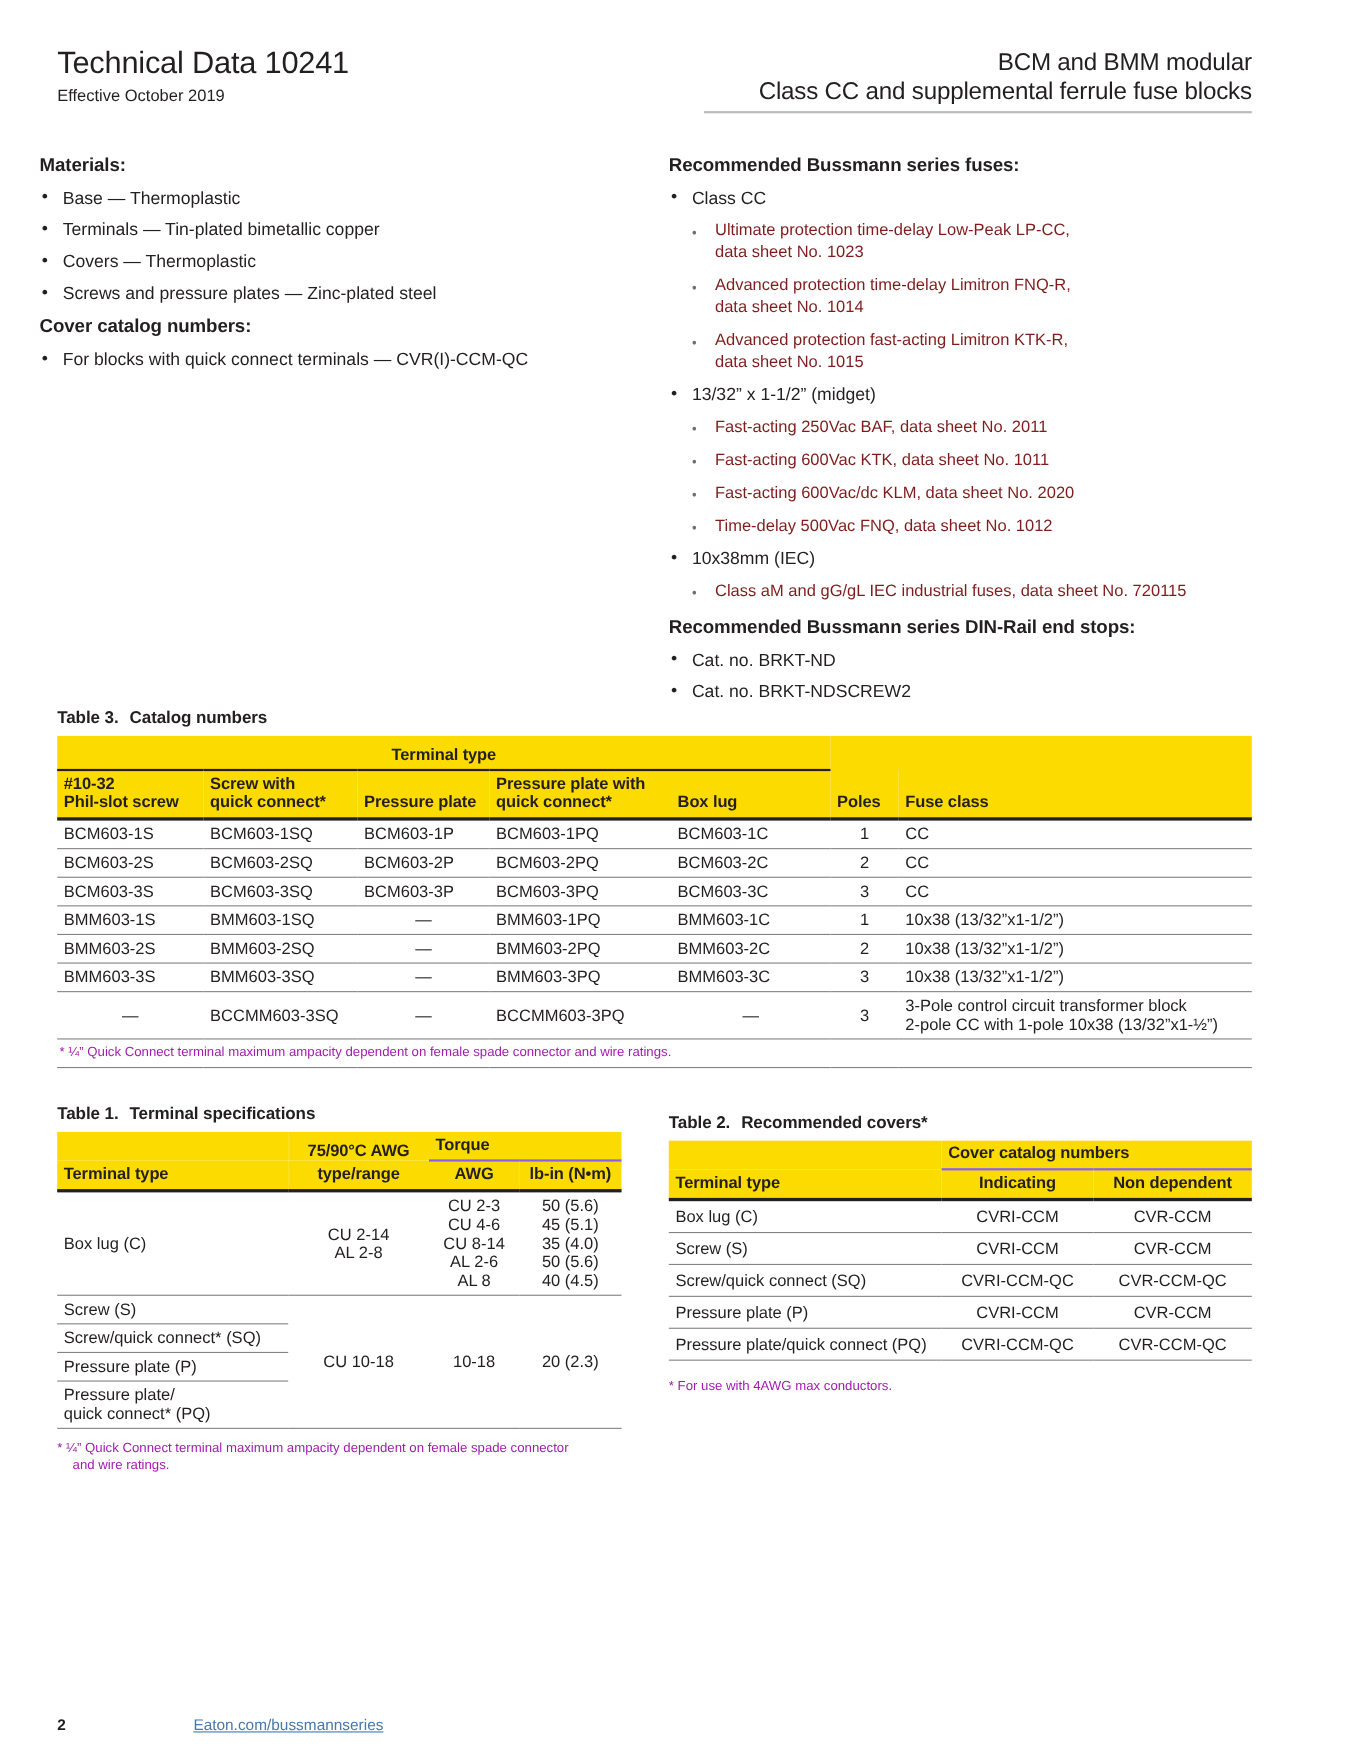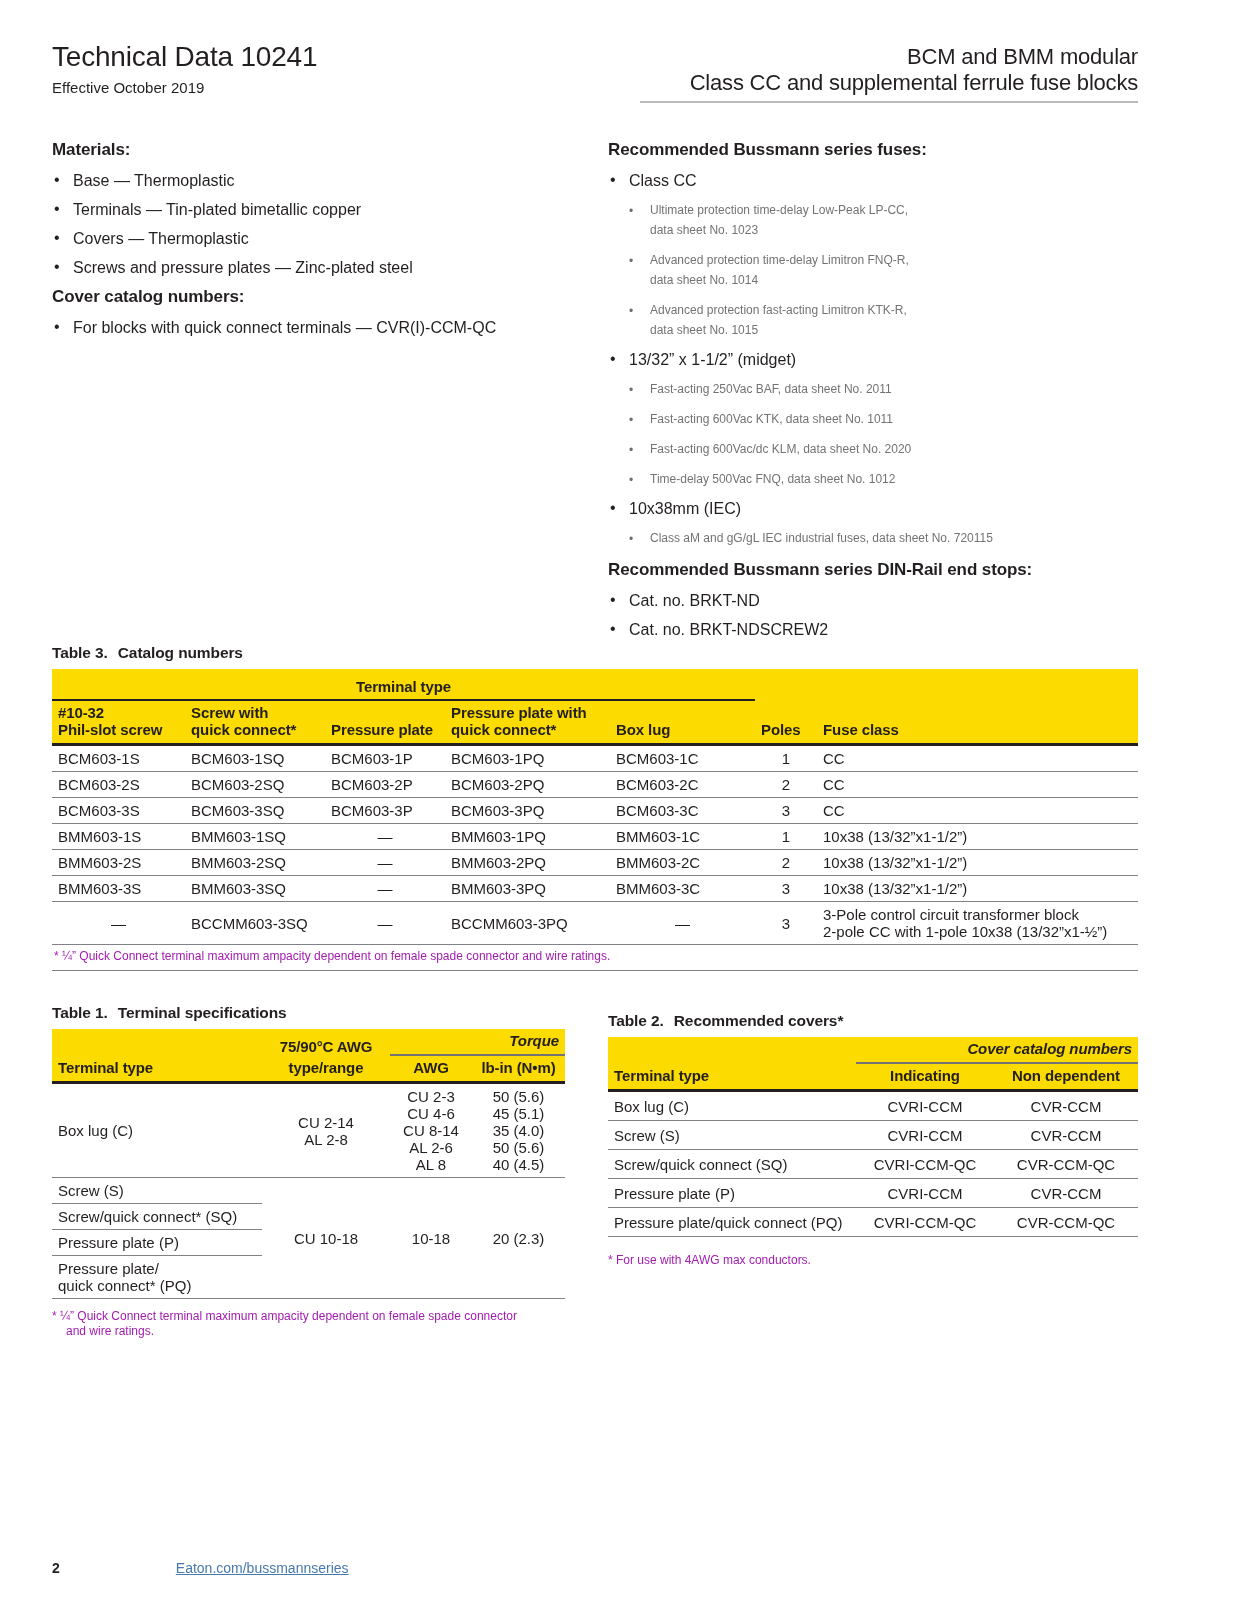--- a/index.html
+++ b/index.html
@@ -14,29 +14,29 @@
   .preline { white-space:pre-line; }
 
   
   .header { position:absolute; left:52px; top:44px; width:1086px; display:flex; justify-content:space-between; }
   .doc-title { font-size:28px; line-height:26px; letter-spacing:-0.2px; }
   .doc-effective { font-size:15px; margin-top:9px; }
   .product-title { text-align:right; font-size:22px; line-height:26px; letter-spacing:-0.2px; }
   .hdr-rule { position:absolute; left:640px; top:101px; width:498px; height:2px; background:#b9bbbd; }
 
   
-  .col-left  { position:absolute; left:52px;  top:140px; width:532px; }
+  .col-left  { position:absolute; left:36px;  top:140px; width:532px; }
   .col-right { position:absolute; left:608px; top:140px; width:532px; }
   h3.sec { font-size:17px; font-weight:bold; margin:0 0 11px 0; letter-spacing:-0.1px; }
   .mt { margin-top:17px; }
   ul.lvl1 { list-style:none; }
   ul.lvl1 > li { position:relative; font-size:16px; line-height:20px; padding-left:21px; margin-bottom:9px; }
   ul.lvl1 > li::before { content:"\2022"; position:absolute; left:2px; top:-1px; font-size:16px; }
   ul.lvl2 { list-style:none; margin-top:9px; }
-  ul.lvl2 > li { position:relative; font-size:12px; line-height:20px; padding-left:21px; margin-bottom:10px; color:#737373; }
+  ul.lvl2 > li { position:relative; font-size:15px; line-height:20px; padding-left:21px; margin-bottom:10px; color:#7f1d1d; }
   ul.lvl2 > li::before { content:"\2022"; position:absolute; left:0px; top:1px; font-size:12px; color:#6d6e71; }
   .group { margin-bottom:8px; }
 
   
   .tbl-title { font-size:15.5px; font-weight:bold; margin-bottom:7px; letter-spacing:-0.1px; }
   .tbl-title .tnum { margin-right:10px; }
   table { border-collapse:collapse; table-layout:fixed; }
   th { background:var(--accent-yellow,#fcdb00); font-size:15px; font-weight:bold;
        text-align:left; vertical-align:bottom; padding:3px 6px 5px 6px; letter-spacing:-0.1px; }
   td { font-size:15px; line-height:17px; padding:4px 6px; vertical-align:middle; }
@@ -51,21 +51,21 @@
   
   .t3 { position:absolute; left:52px; top:644px; width:1086px; }
   .t3 table { width:1086px; }
   .t3 thead tr.r1 th { padding-top:9px; padding-bottom:4px; }
 
   
   .t1 { position:absolute; left:52px; top:1004px; width:513px; }
   .t1 table { width:513px; border-bottom:1.5px solid #808285; }
   .t1 td.term { border-bottom:1.5px solid #808285; }
   .t1 td.term-last { border-bottom:none; }
-  .thin-under { border-bottom:2px solid #737373; text-align:right;font-style:italic; }
+  .thin-under { border-bottom:2px solid #8b5cf6; text-align:left; }
 
   
   .t2 { position:absolute; left:608px; top:1012px; width:530px; }
   .t2 table { width:530px; }
   .t2 td { padding:5.5px 6px; }
 
   
   .footer { position:absolute; left:52px; top:1560px; width:1086px; display:flex; align-items:baseline; }
   .page-num { font-size:14px; font-weight:bold; }
   .footer a { margin-left:116px; font-size:14px; color:var(--link-blue,#4679ad); text-decoration:underline;text-align:right; }

